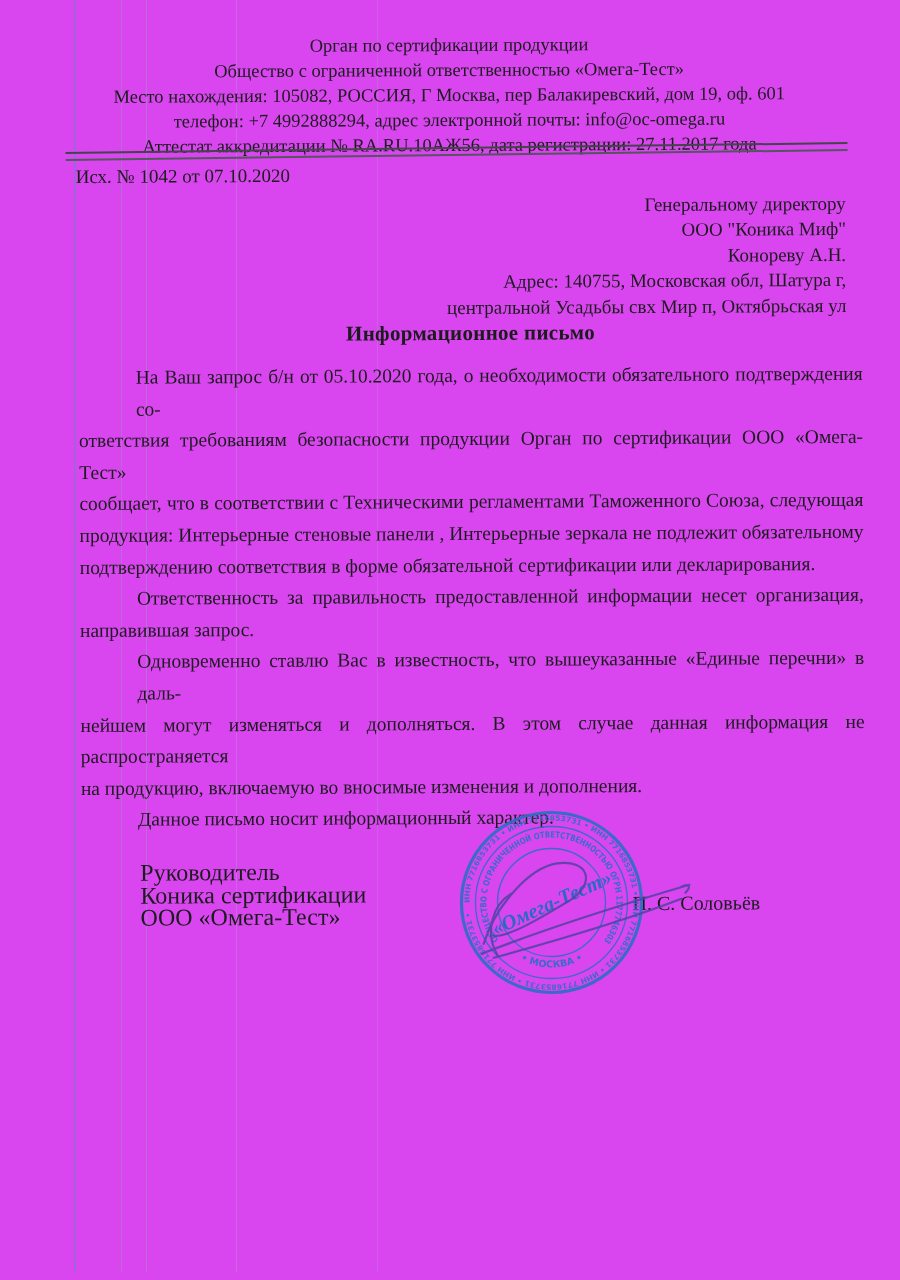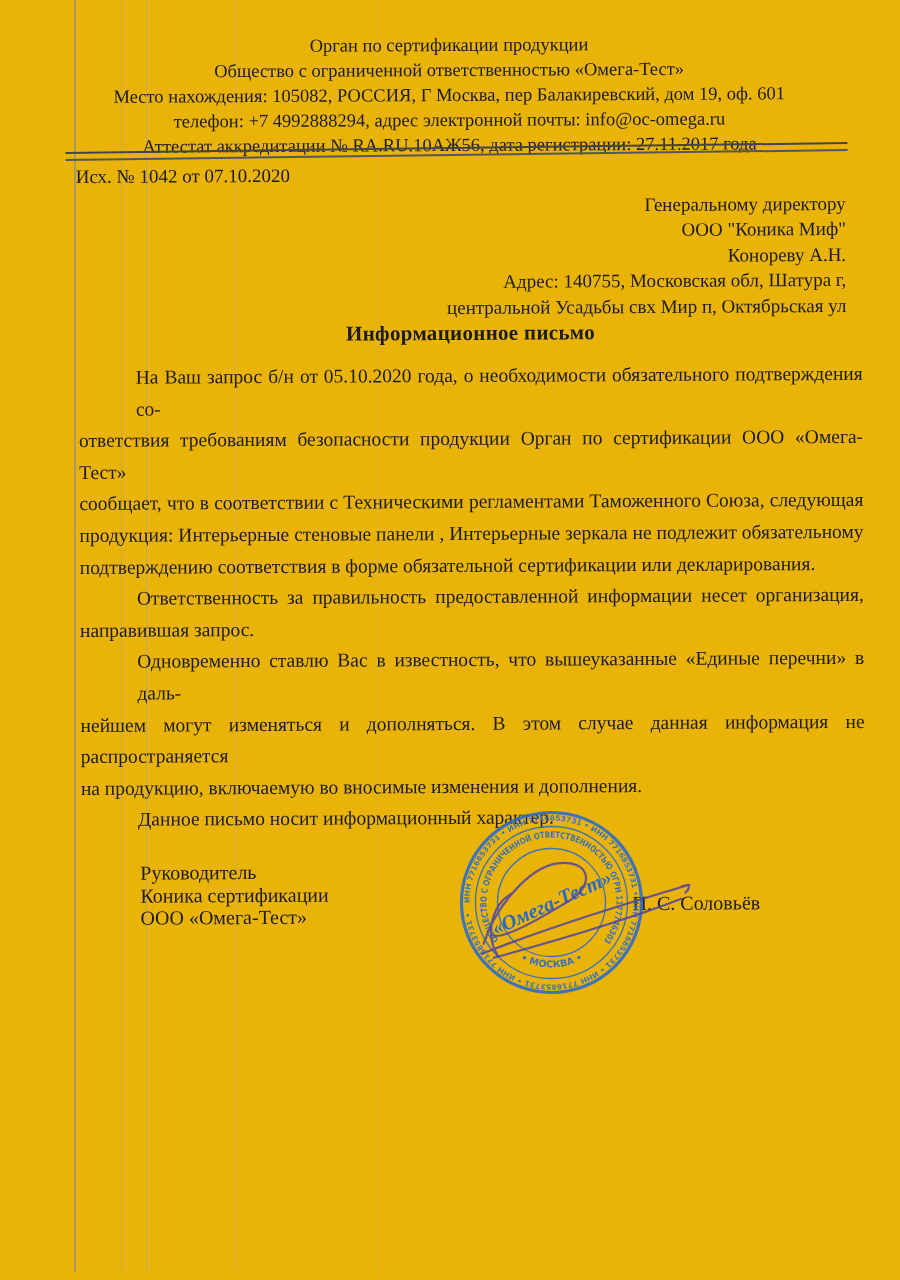--- a/index.html
+++ b/index.html
@@ -1,17 +1,17 @@
 <!DOCTYPE html>
 <html><head>
 <meta charset="utf-8">
 <style>
   html,body{margin:0;padding:0;background:#e8e8e8;}
   .page{
-    position:relative;width:900px;height:1280px;background:#eab308;
+    position:relative;width:900px;height:1280px;background:#d946ef;
     font-family:"Liberation Serif","DejaVu Serif",serif;color:#1c1c1e;
     overflow:hidden;margin:0 auto;
   }
   
   .scanline{position:absolute;top:0;bottom:8px;pointer-events:none;}
   .sl1{left:74px;width:2px;background:rgba(108,124,204,.5);}
   .sl2{left:121px;width:1px;background:rgba(148,156,180,.4);}
   .sl3{left:146px;width:1px;background:rgba(148,160,188,.45);}
   .sl4{left:236px;width:1px;background:rgba(168,176,196,.32);}
   .sl5{left:377px;width:1px;background:rgba(178,186,206,.22);}
@@ -38,21 +38,21 @@
   }
   .body-text{
     position:absolute;top:360px;left:78px;width:784px;
     font-size:19.5px;line-height:31.6px;
   }
   .bl{white-space:nowrap;}
   .bl.just{white-space:normal;text-align:justify;text-align-last:justify;}
   .bl.ind{padding-left:57px;}
   .signoff{
     position:absolute;top:860px;left:137px;
-    font-size:20px;line-height:22.6px;
+    font-size:24px;line-height:22.6px;
   }
   .signer{position:absolute;top:893px;left:629px;font-size:20px;}
 
   .stamp{position:absolute;top:806px;left:450px;width:250px;height:198px;}
   .stamp svg{display:block;}
   .ring-text{font-family:"DejaVu Sans","Liberation Sans",sans-serif;font-weight:bold;}
   .stamp-center{
     font-family:"Liberation Serif",serif;font-weight:bold;font-style:italic;
   }
 </style>

